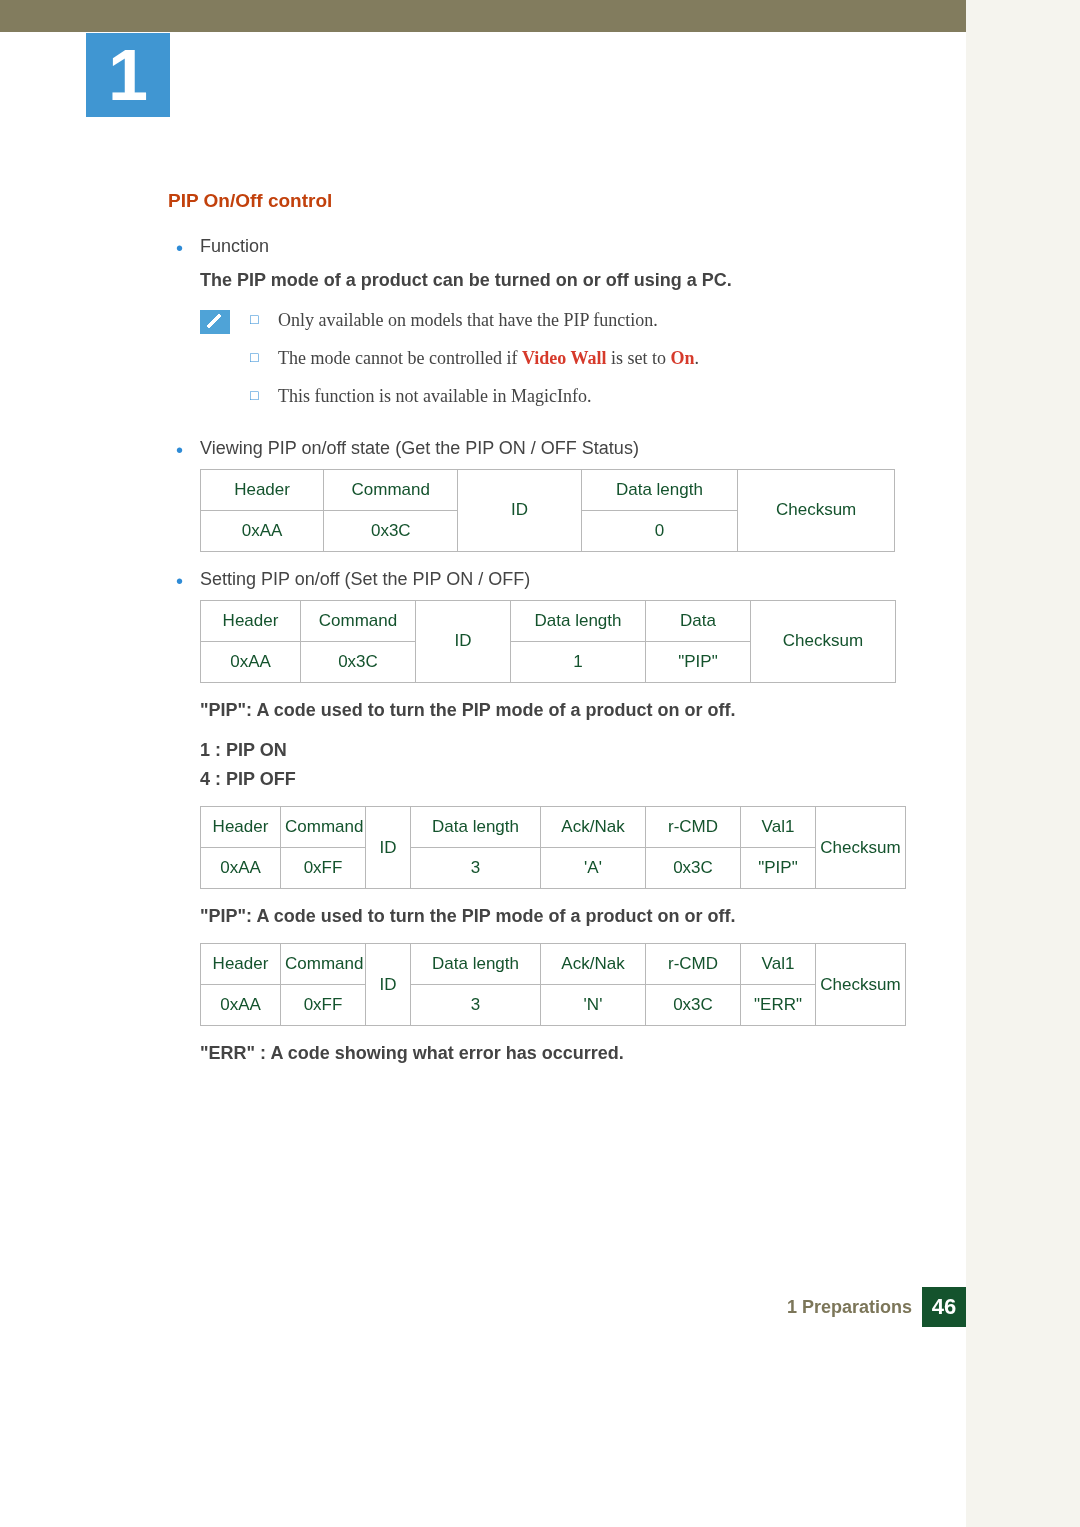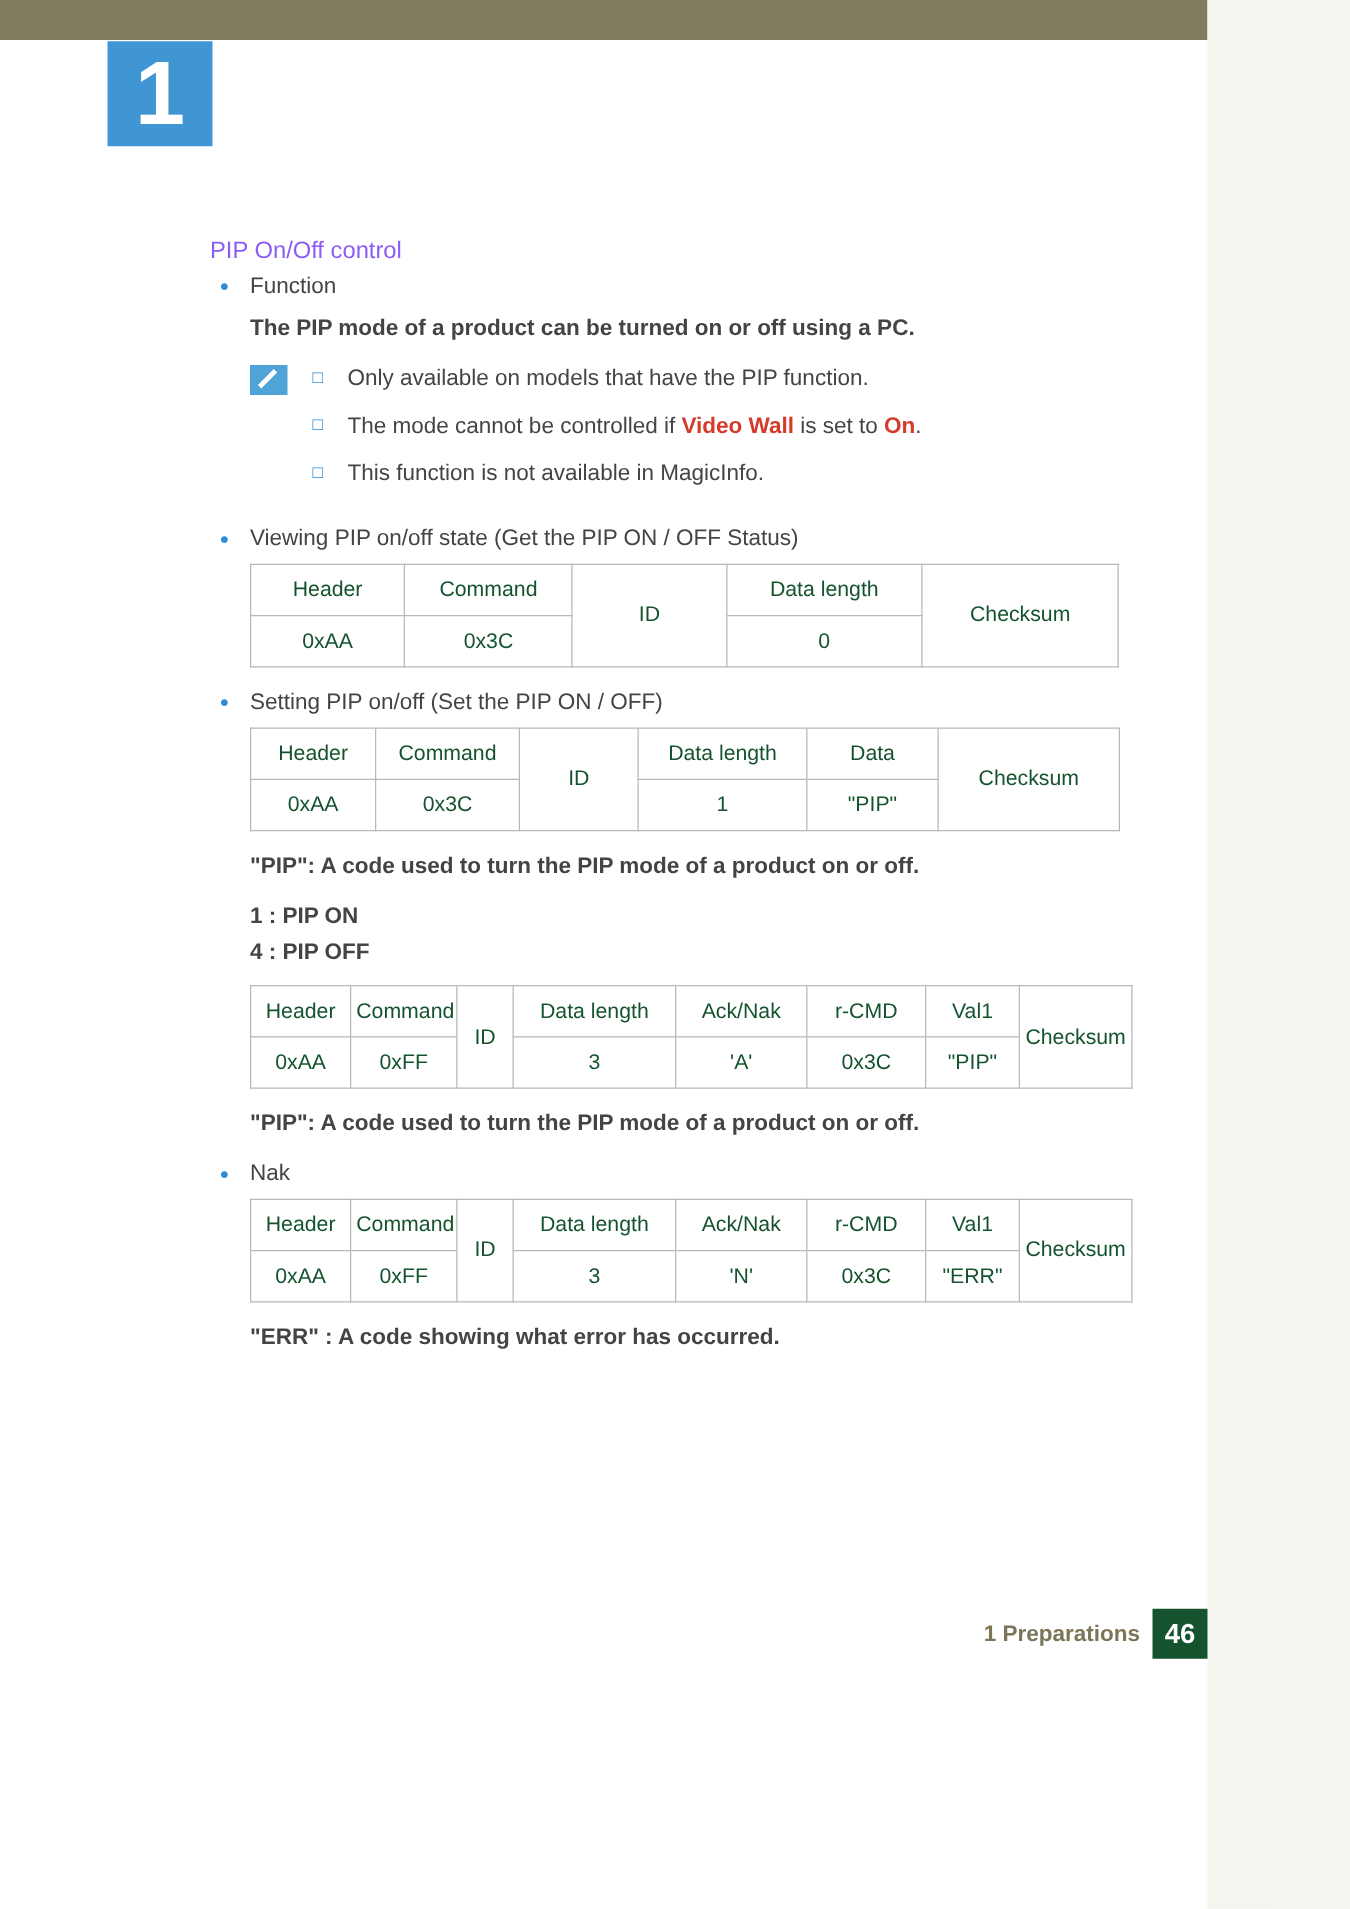--- a/index.html
+++ b/index.html
@@ -56,22 +56,23 @@
   .content {
     position: absolute;
     left: 168px;
     top: 186px;
     width: 744px;
     font-size: 18px;
     line-height: 1.55;
     color: #444;
   }
   .section-heading {
-    color: #8b5cf6;
-    font-weight: normal;
+    color: #c2410c;
+    font-weight: bold;
+    margin-bottom: 18px;
     font-size: 19px;
   }
   ul.bul {
     list-style: none;
     padding: 0;
     margin: 0;
   }
   ul.bul > li {
     position: relative;
     padding-left: 32px;
@@ -99,20 +100,21 @@
     margin-right: 18px;
     margin-top: 3px;
     flex-shrink: 0;
   }
   .note-icon svg { position: absolute; top: 3px; left: 6px; }
   ul.sq { list-style: none; padding: 0; margin: 0; }
   ul.sq > li {
     position: relative;
     padding-left: 30px;
     margin-bottom: 10px;
+    font-family: Liberation Serif, serif;
   }
   ul.sq > li::before {
     content: "□";
     position: absolute;
     left: 2px;
     top: 2px;
     color: #2e8bd6;
     font-size: 14px;
   }
   .vw { color: #d63a2b; font-weight: bold; }
@@ -290,25 +292,20 @@
         <td>3</td>
         <td>'A'</td>
         <td>0x3C</td>
         <td>"PIP"</td>
       </tr>
     </tbody>
       </table>
 
     <div class="p" style="margin-top:2px;">"PIP": A code used to turn the PIP mode of a product on or off.</div>
 
-    <ul class="bul">
-      <li>
-        <span>Nak</span>
-      </li>
-    </ul>
 
     <table class="pkt" style="width:695px;">
       <colgroup>
         <col style="width:80px">
           <col style="width:85px">
           <col style="width:45px">
           <col style="width:130px">
           <col style="width:105px">
           <col style="width:95px">
           <col style="width:75px">

